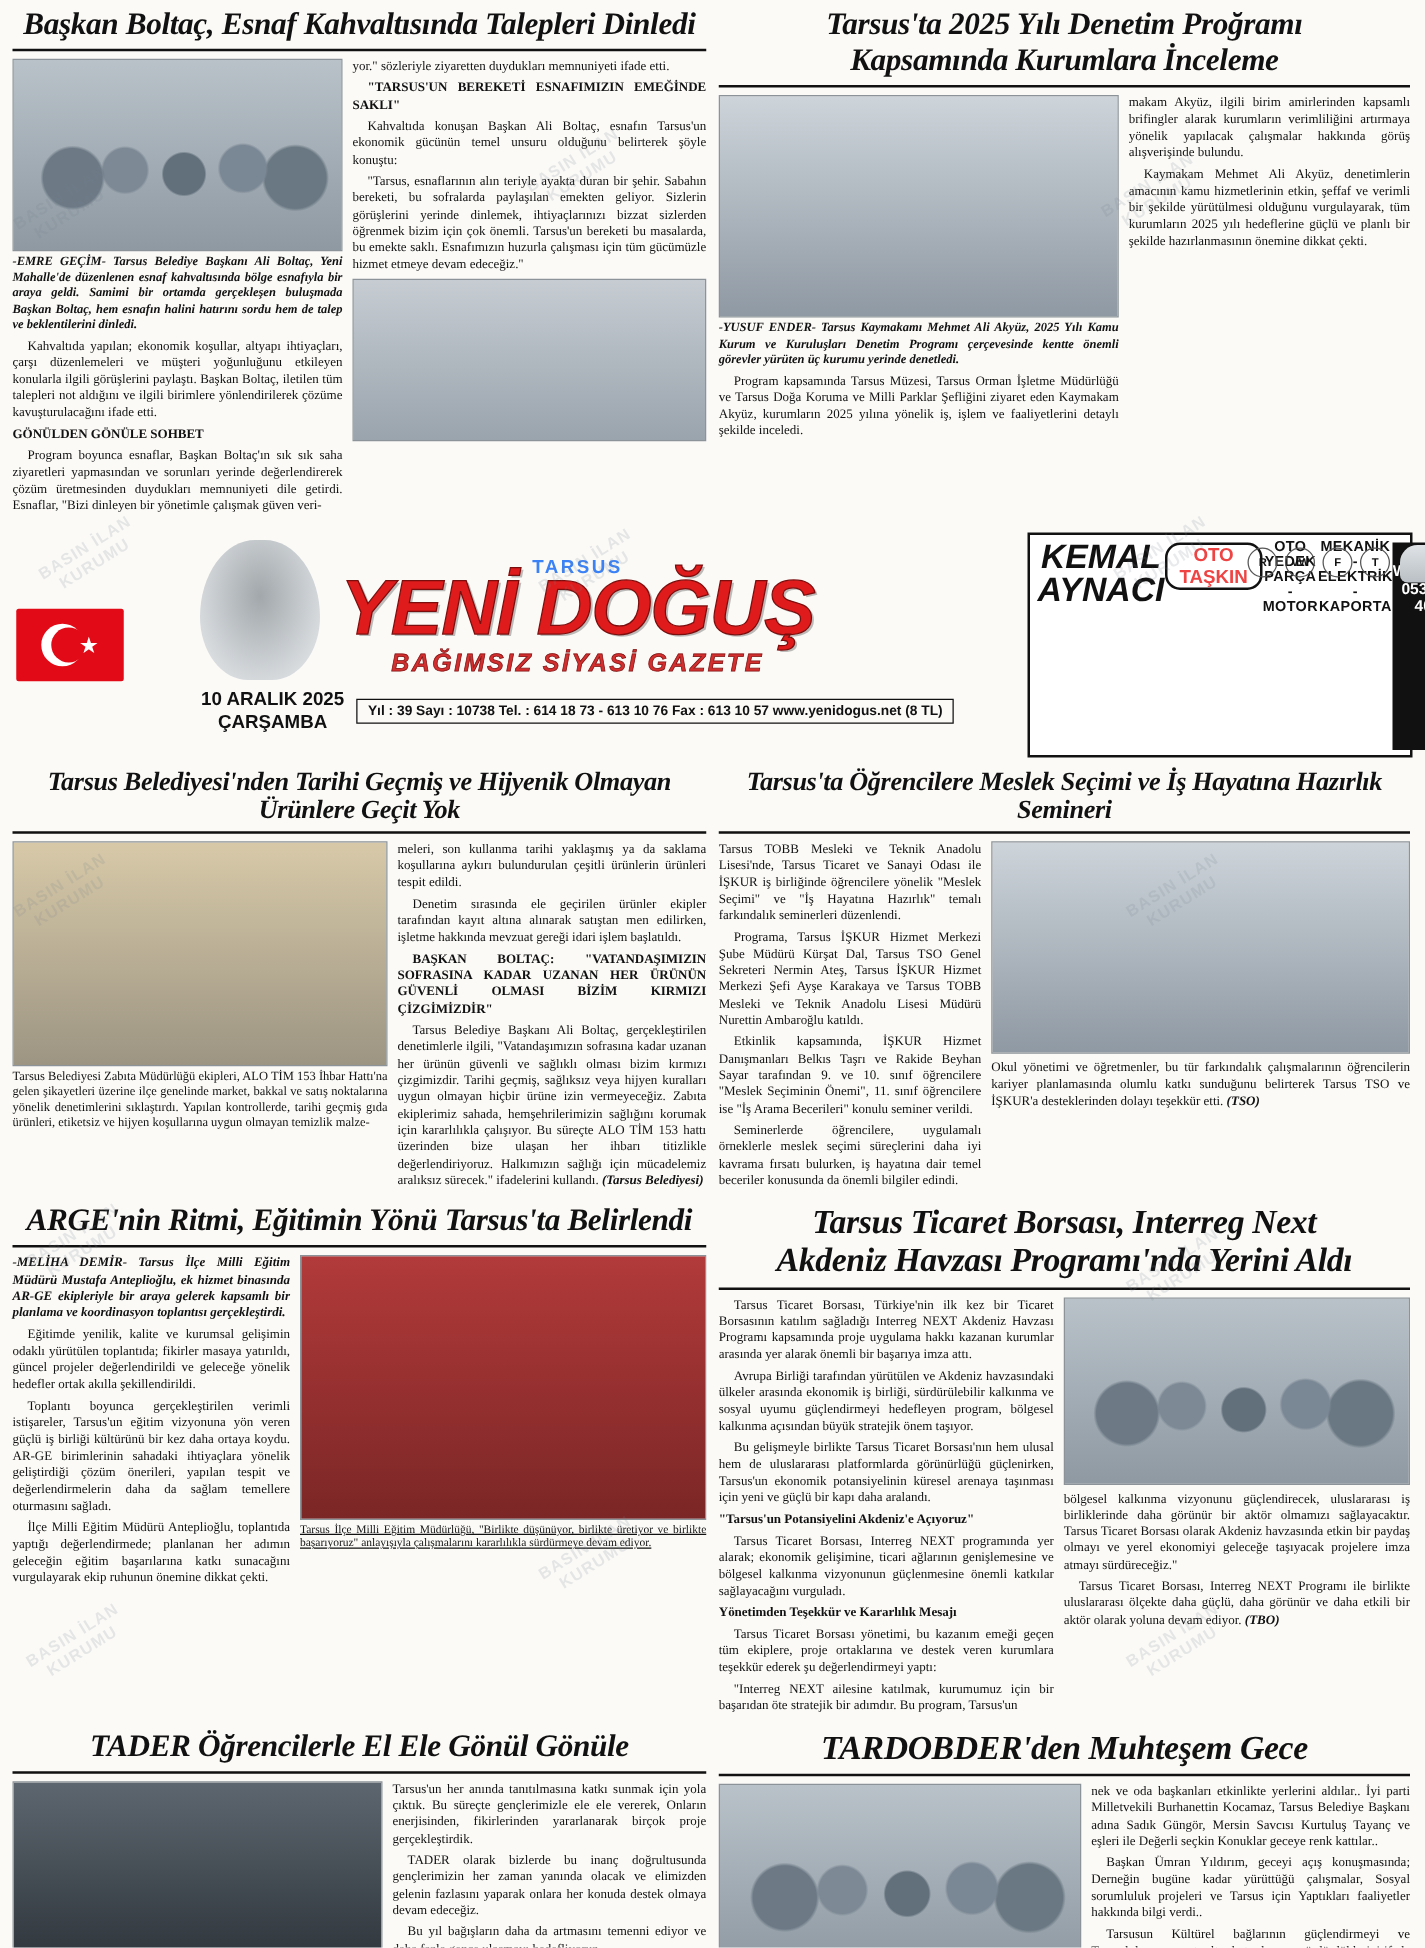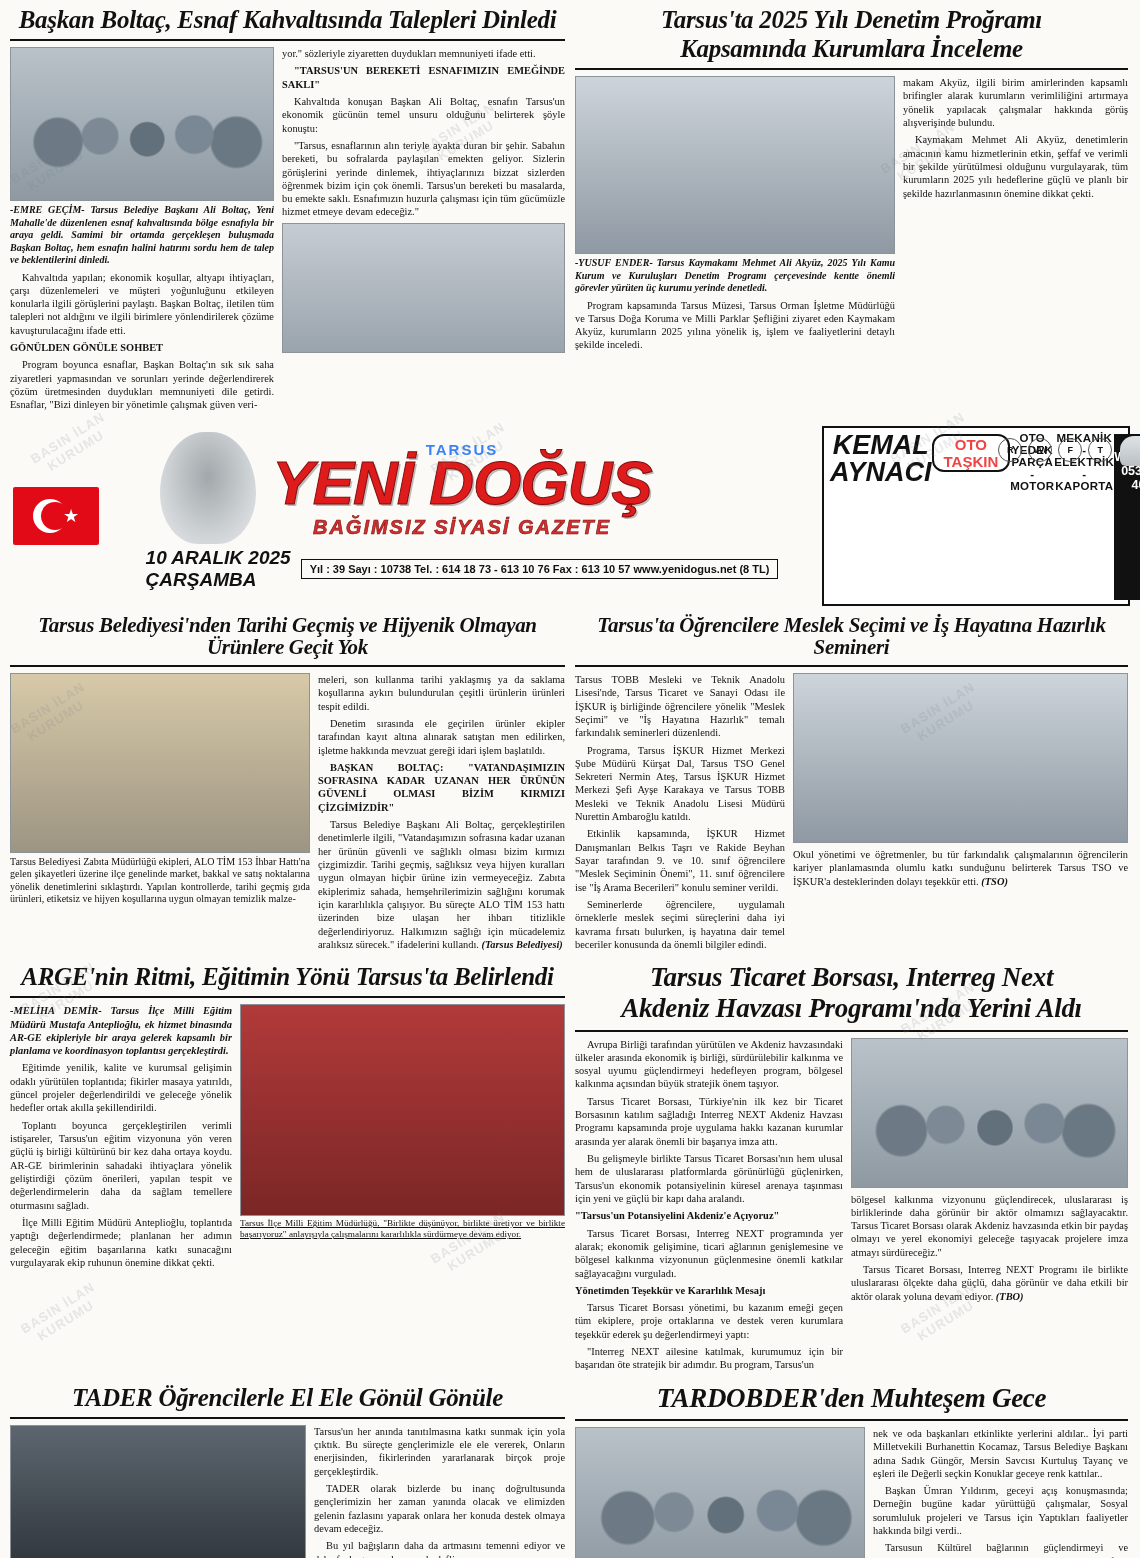--- a/index.html
+++ b/index.html
@@ -51,21 +51,21 @@
     font-family:"Liberation Sans",sans-serif;font-weight:bold;font-style:italic;
     font-size:62px;color:#e01b1b;line-height:1;letter-spacing:-1px;
     -webkit-text-stroke:1px #7a0d0d;
     text-shadow:2px 2px 0 rgba(0,0,0,.25);
   }
   .subtag{
     margin-top:2px;font-family:"Liberation Sans",sans-serif;font-weight:bold;font-style:italic;
     font-size:20px;color:#d32f2f;letter-spacing:2px;-webkit-text-stroke:.6px #7a0d0d;
   }
   .mh-meta{display:flex;align-items:center;gap:10px;margin-top:8px;width:100%;justify-content:center;}
-  .datebox{font-family:"Liberation Sans",sans-serif;font-weight:bold;font-size:19px;text-align:left;line-height:1.15;font-style:italic;}
+  .datebox{font-family:"Liberation Sans",sans-serif;font-weight:bold;font-size:15px;text-align:center;line-height:1.15;}
   .issuebox{border:1px solid #111;padding:3px 8px;font-family:"Liberation Sans",sans-serif;font-size:11px;font-weight:bold;white-space:nowrap;}
   .mh-right{width:308px;border:2px solid #111;background:#fff;display:flex;flex-direction:row;padding:4px 6px;box-sizing:border-box;}
   .ad-title{font-family:"Liberation Sans",sans-serif;font-weight:bold;font-style:italic;font-size:27px;text-align:center;line-height:1;}
   .ad-sub{font-family:"Liberation Sans",sans-serif;font-weight:bold;font-size:15px;text-align:center;color:#ef4444;border:2px solid #111;border-radius:12px;margin:2px auto;padding:0 10px;display:inline-block;}
   .ad-line{font-family:"Liberation Sans",sans-serif;font-weight:bold;font-size:11.5px;text-align:center;letter-spacing:.3px;}
   .ad-car{height:34px;margin:2px 0;position:relative;}
   .ad-car .car{position:absolute;left:6px;top:2px;width:150px;height:30px;background:linear-gradient(#dfe3e6,#b9bfc4);border-radius:14px 18px 6px 6px;}
   .ad-brands{display:flex;gap:6px;justify-content:flex-end;align-items:center;font-family:"Liberation Sans",sans-serif;font-size:9px;font-weight:bold;}
   .brand{border:1px solid #555;border-radius:50%;width:22px;height:22px;display:flex;align-items:center;justify-content:center;}
   .ad-tel{background:#111;color:#fff;font-family:"Liberation Sans",sans-serif;font-weight:bold;font-size:12.5px;text-align:center;padding:2px 0;margin-top:2px;}
@@ -320,22 +320,22 @@
       </div>
     </div>
 
     <div class="block-right">
       <h1 class="hl big">Tarsus Ticaret Borsası, Interreg Next</h1>
       <h1 class="hl big" style="margin-top:-4px;">Akdeniz Havzası Programı'nda Yerini Aldı</h1>
       <hr class="rule">
       <div style="display:flex;gap:8px;">
         <div style="width:268px;">
           <div class="body-txt">
+            <p>Tarsus Ticaret Borsası, Türkiye'nin ilk kez bir Ticaret Borsasının katılım sağladığı Interreg NEXT Akdeniz Havzası Programı kapsamında proje uygulama hakkı kazanan kurumlar arasında yer alarak önemli bir başarıya imza attı.</p>
             <p>Avrupa Birliği tarafından yürütülen ve Akdeniz havzasındaki ülkeler arasında ekonomik iş birliği, sürdürülebilir kalkınma ve sosyal uyumu güçlendirmeyi hedefleyen program, bölgesel kalkınma açısından büyük stratejik önem taşıyor.</p>
-            <p>Tarsus Ticaret Borsası, Türkiye'nin ilk kez bir Ticaret Borsasının katılım sağladığı Interreg NEXT Akdeniz Havzası Programı kapsamında proje uygulama hakkı kazanan kurumlar arasında yer alarak önemli bir başarıya imza attı.</p>
             <p>Bu gelişmeyle birlikte Tarsus Ticaret Borsası'nın hem ulusal hem de uluslararası platformlarda görünürlüğü güçlenirken, Tarsus'un ekonomik potansiyelinin küresel arenaya taşınması için yeni ve güçlü bir kapı daha aralandı.</p>
             <p class="noind" style="font-weight:bold;">"Tarsus'un Potansiyelini Akdeniz'e Açıyoruz"</p>
             <p>Tarsus Ticaret Borsası, Interreg NEXT programında yer alarak; ekonomik gelişimine, ticari ağlarının genişlemesine ve bölgesel kalkınma vizyonunun güçlenmesine önemli katkılar sağlayacağını vurguladı.</p>
             <p class="noind" style="font-weight:bold;">Yönetimden Teşekkür ve Kararlılık Mesajı</p>
             <p>Tarsus Ticaret Borsası yönetimi, bu kazanım emeği geçen tüm ekiplere, proje ortaklarına ve destek veren kurumlara teşekkür ederek şu değerlendirmeyi yaptı:</p>
             <p>"Interreg NEXT ailesine katılmak, kurumumuz için bir başarıdan öte stratejik bir adımdır. Bu program, Tarsus'un</p>
           </div>
         </div>
         <div style="width:277px;">
           <div class="photo ph-people" style="height:148px;">

